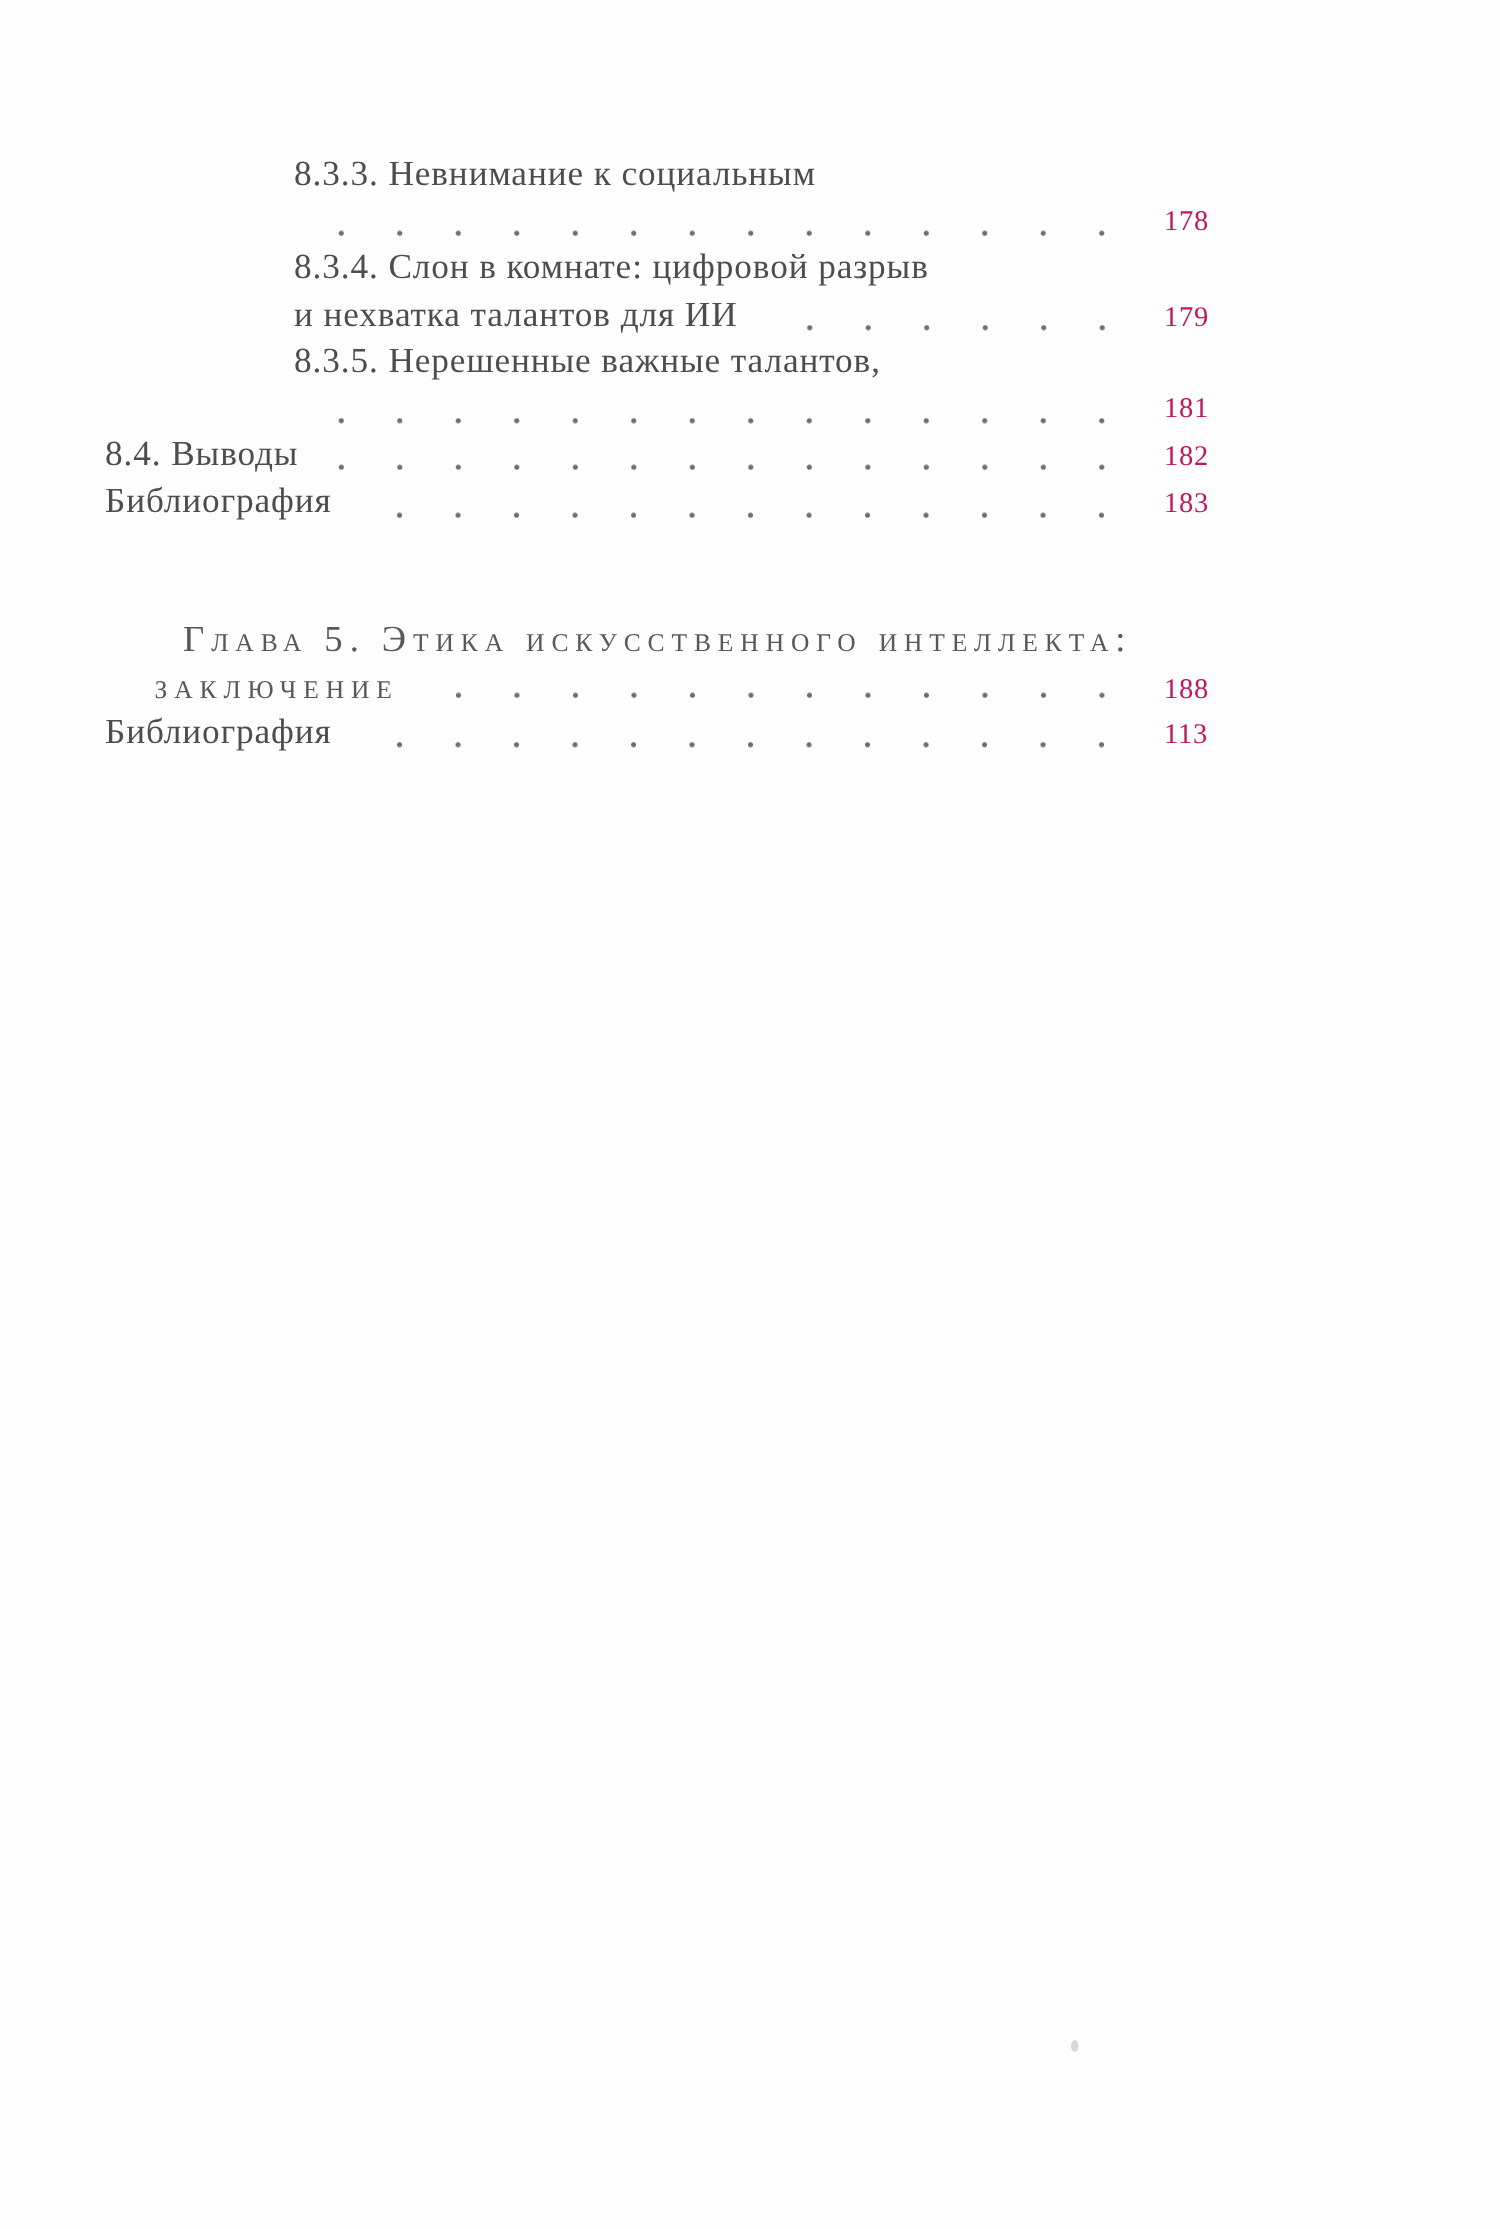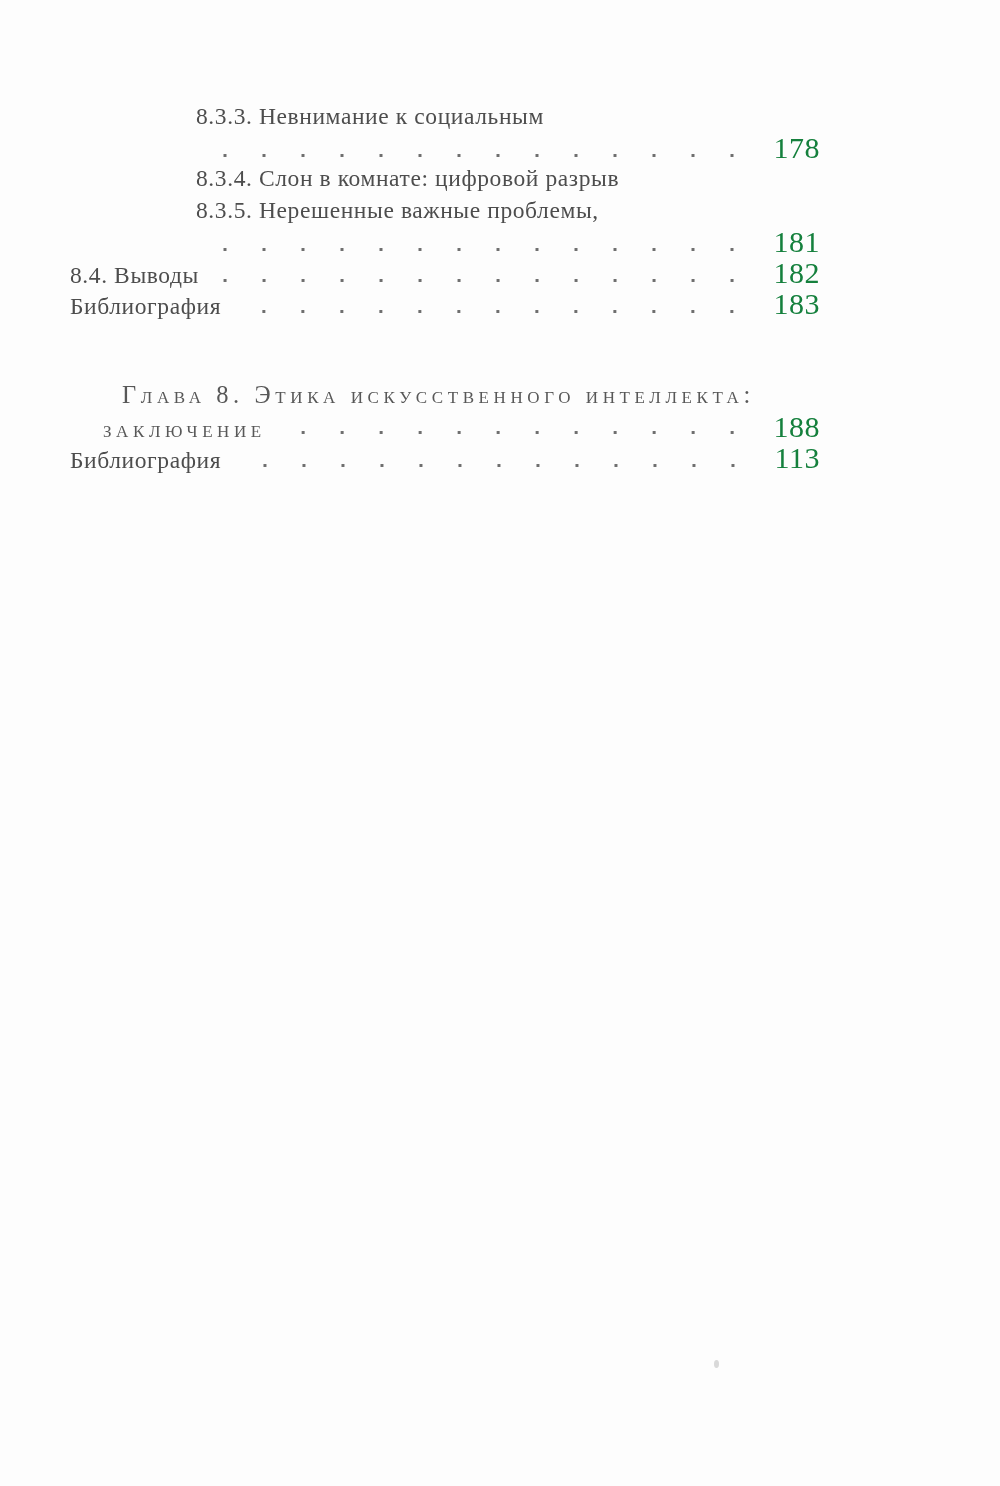--- a/index.html
+++ b/index.html
@@ -63,22 +63,22 @@
   }
   .style-chapter .leader {
     background-position: right 12px bottom 7px;
   }
   .pagenum {
     flex: 0 0 auto;
     min-width: 44px;
     text-align: left;
     font-variant: normal;
     letter-spacing: 0.5px;
-    font-size: 30px;
-    color: #15803d;
+    font-size: 19px;
+    color: #be185d;
   }
   .speck {
     position: absolute;
     left: 714px;
     top: 1360px;
     width: 5px;
     height: 8px;
     border-radius: 50%;
     background: #c9c9c9;
     opacity: 0.7;
@@ -93,38 +93,43 @@
         <span class="toc-text">8.3.3. Невнимание к социальным</span>
       </div>
       <div class="toc-line indent-sub">
         <span class="leader"></span>
         <span class="pagenum">178</span>
       </div>
       <div class="toc-line indent-sub">
         <span class="toc-text">8.3.4. Слон в комнате: цифровой разрыв</span>
       </div>
       <div class="toc-line indent-sub">
-        <span class="toc-text">8.3.5. Нерешенные важные проблемы,</span>
+        <span class="toc-text">и нехватка талантов для ИИ</span>
+        <span class="leader"></span>
+        <span class="pagenum">179</span>
+      </div>
+      <div class="toc-line indent-sub">
+        <span class="toc-text">8.3.5. Нерешенные важные талантов,</span>
       </div>
       <div class="toc-line indent-sub">
         <span class="leader"></span>
         <span class="pagenum">181</span>
       </div>
       <div class="toc-line indent-main">
         <span class="toc-text">8.4. Выводы</span>
         <span class="leader"></span>
         <span class="pagenum">182</span>
       </div>
       <div class="toc-line indent-main">
         <span class="toc-text">Библиография</span>
         <span class="leader"></span>
         <span class="pagenum">183</span>
       </div>
       <div class="toc-line indent-chapter style-chapter space-before">
-        <span class="toc-text">Глава 8. Этика искусственного интеллекта:</span>
+        <span class="toc-text">Глава 5. Этика искусственного интеллекта:</span>
       </div>
       <div class="toc-line indent-chapter2 style-chapter">
         <span class="toc-text">заключение</span>
         <span class="leader"></span>
         <span class="pagenum">188</span>
       </div>
       <div class="toc-line indent-main">
         <span class="toc-text">Библиография</span>
         <span class="leader"></span>
         <span class="pagenum">113</span>

